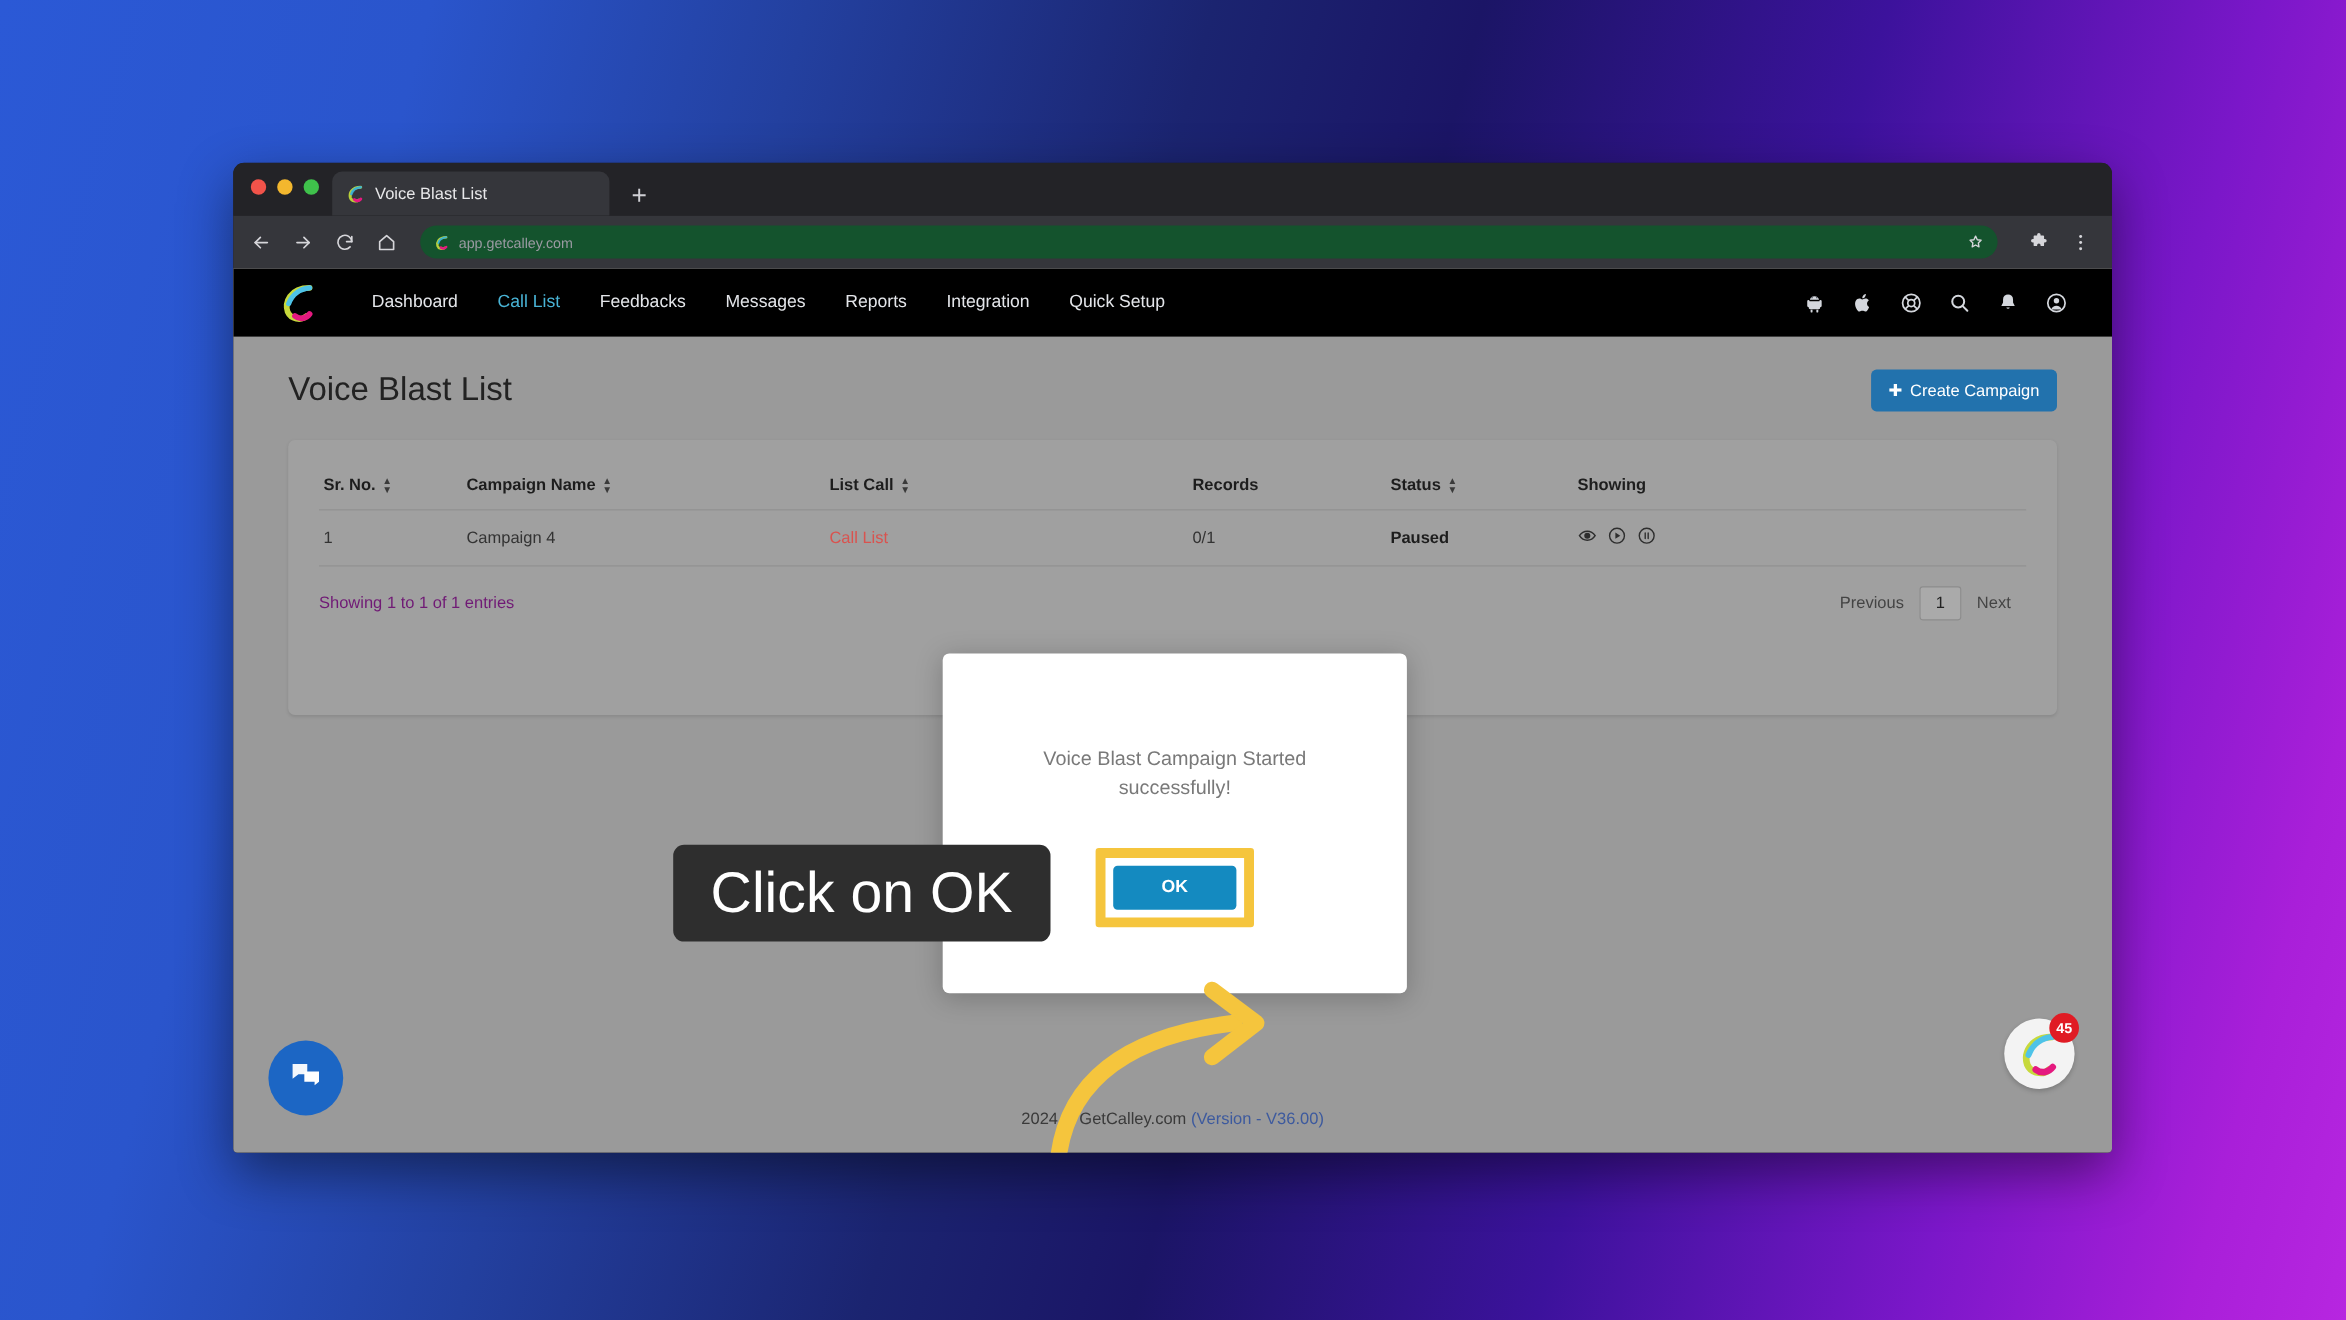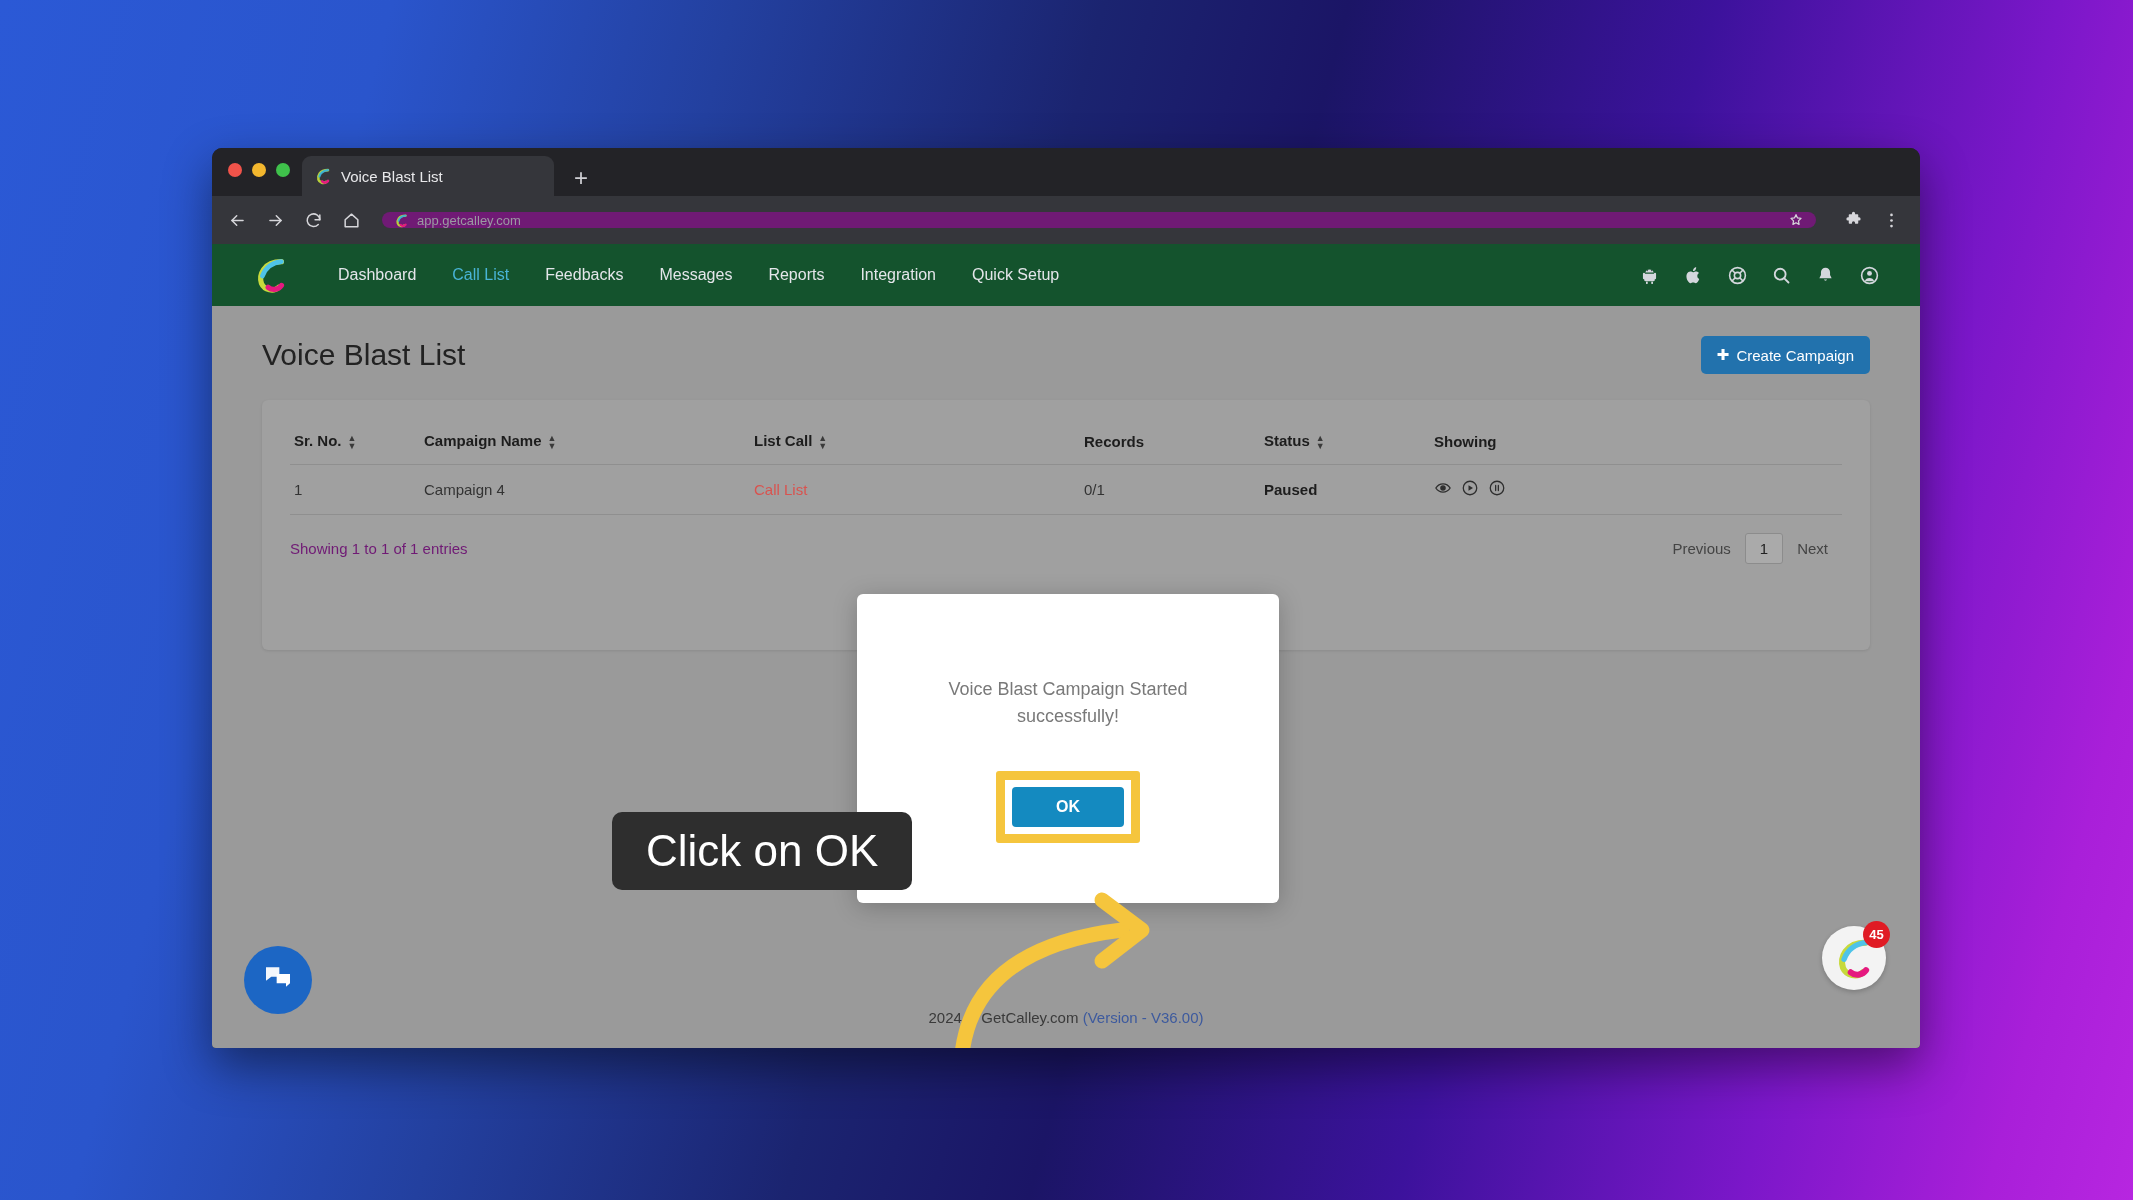--- a/index.html
+++ b/index.html
@@ -68,22 +68,22 @@
     display: flex; align-items: center;
     padding: 0 14px; gap: 16px;
   }
   .navicon {
     width: 22px; height: 22px;
     color: #d8d8dc;
     display: flex; align-items: center; justify-content: center;
   }
   .navicon svg { width: 19px; height: 19px; fill: none; stroke: #d6d6da; stroke-width: 1.9; stroke-linecap: round; stroke-linejoin: round; }
   .omnibox {
-    flex: 1; height: 16px;
-    background: #701a75; border-radius: 16px;
+    flex: 1; height: 30px;
+    background: #14532d; border-radius: 16px;
     display: flex; align-items: center;
     padding: 0 12px; gap: 8px;
     margin-left: 4px; margin-right: 10px;
   }
   .omnibox .url { color: #9a9aa2; font-size: 13px; }
   .right-icons { display: flex; align-items: center; gap: 16px; padding-right: 4px; }
 
   
   .logo {
     position: relative; display: inline-block;
@@ -94,21 +94,21 @@
   
   .page {
     height: calc(100% - 96px);
     background: #9a9a9a;
     position: relative;
     overflow: hidden;
   }
 
   .appnav {
     height: 62px;
-    background: #14532d;
+    background: #000000;
     display: flex; align-items: center;
     padding: 0 40px;
     gap: 0;
   }
   .appnav .brand { margin-right: 30px; display: flex; align-items: center; }
   .navlink {
     color: #e4e6ea; font-size: 16px;
     padding: 0 18px; white-space: nowrap;
   }
   .navlink.active { color: #49b4d6; }
@@ -262,26 +262,26 @@
   }
 
   
   .arrow-svg {
     position: absolute; left: 740px; top: 620px;
     width: 320px; height: 200px;
     pointer-events: none;
   }
   .callout {
     position: absolute;
-    left: 612px; top: 812px;
+    left: 612px; top: 768px;
     background: #2e2e2e;
     border-radius: 10px;
     padding: 14px 34px;
     color: #fff;
-    font-size: 44px;
+    font-size: 52px;
     white-space: nowrap;
   }
 </style>
 </head>
 <body>
 
 <div class="browser">
 
   <div class="tabstrip">
     <div class="traffic">

